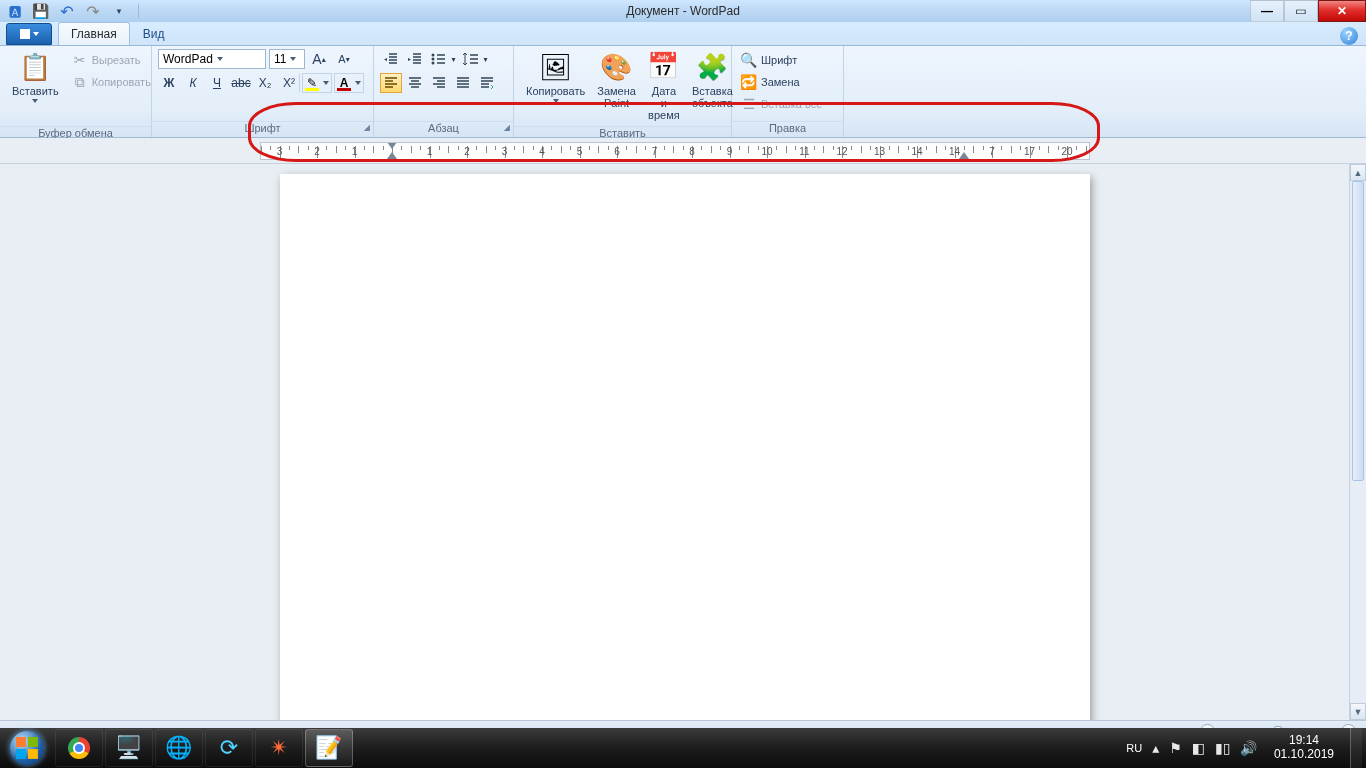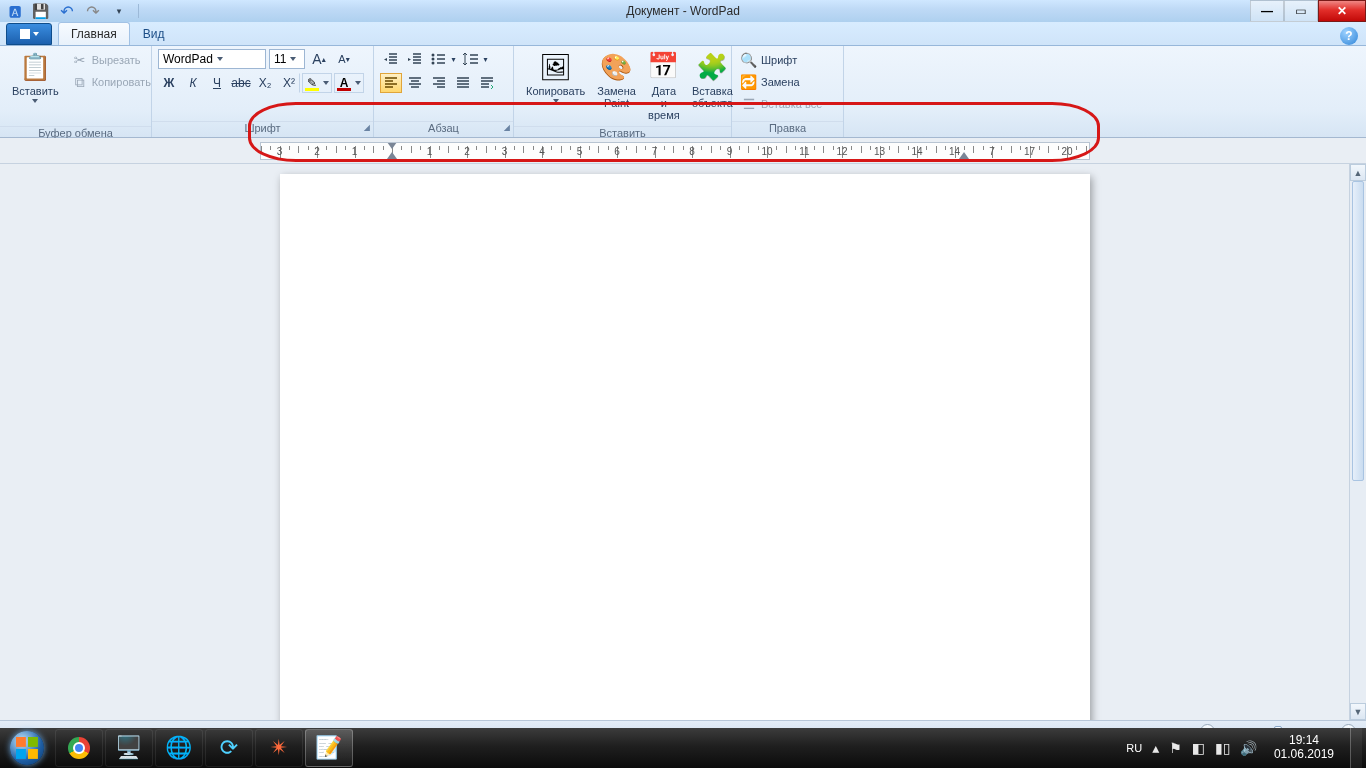--- a/index.html
+++ b/index.html
@@ -558,17 +558,17 @@
 
   <div class="tray">
     <span>RU</span>
     <span class="ic">▴</span>
     <span class="ic">⚑</span>
     <span class="ic">◧</span>
     <span class="ic">▮▯</span>
     <span class="ic">🔊</span>
     <div class="clock">
       <div>19:14</div>
-      <div>01.06.2019</div>
+      <div>01.10.2019</div>
     </div>
     <div class="show-desktop"></div>
   </div>
 </div>
 
 </body></html>

